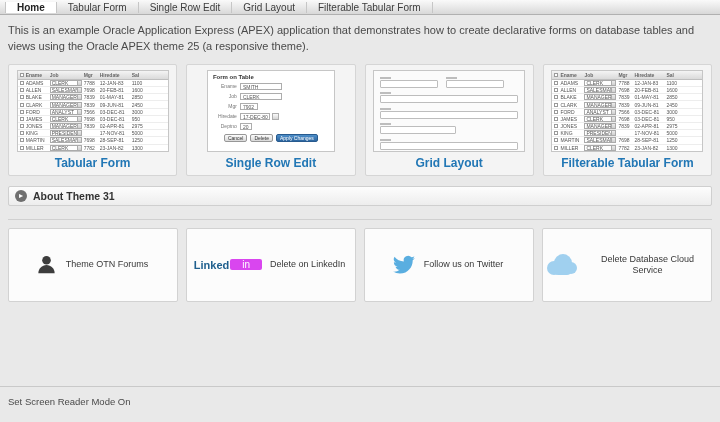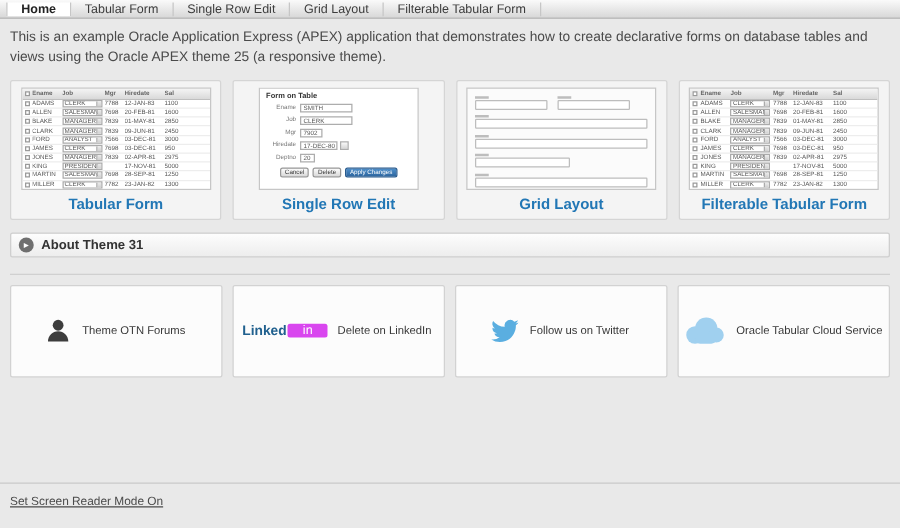--- a/index.html
+++ b/index.html
@@ -82,21 +82,21 @@
   .browser-frame{width:34px;height:24px;border:1px solid #8f8f8f;border-radius:2px;background:#fff;overflow:hidden}
   .browser-top{height:6px;background:linear-gradient(#efefef,#cfcfcf);border-bottom:1px solid #aaa;display:flex;align-items:center;padding:0 2px;gap:1px}
   .b-dot{width:2px;height:2px;border-radius:50%;background:#d9534f}
   .b-line{height:1px;background:#c9c9c9;margin:2px 3px 0}
   .apex-frame{width:40px;height:24px;border:1px solid #8e1913;border-radius:2px;background:linear-gradient(#e04a3a,#b32015);padding:4px 4px 0}
   .a-line{height:2px;background:rgba(255,255,255,.85);margin-bottom:2px;border-radius:1px}
   .a-line.short{width:60%}
 
   
   .footer{position:absolute;left:0;right:0;top:386px;border-top:1px solid #c9c9c9;padding:4px 8px 0}
-  .sr-link{font-size:9.5px;color:#4a4a4a;text-decoration:underline}
+  .sr-link{font-size:9.5px;color:#4a4a4a;}
   .version{font-size:9.5px;color:#666;margin-top:3px}
 </style>
 </head>
 <body>
 
 <div class="page">
 
 
   <nav class="tabs" id="tabs">
       <div class="tab active">Home</div>
@@ -423,21 +423,21 @@
 
       <div class="res-card">
         <span class="res-icon">
           <svg width="36" height="24" viewBox="0 0 36 24" fill="#a0d0ef">
               <circle cx="11" cy="15" r="7"></circle>
               <circle cx="20" cy="10" r="9"></circle>
               <circle cx="28" cy="15" r="6"></circle>
               <rect x="11" y="14" width="17" height="8" rx="4"></rect>
             </svg>
         </span>
-        <span class="res-label">Oracle Tabular Cloud Service</span>
+        <span class="res-label">Delete Database Cloud Service</span>
       </div>
 
 
 
     </div>
   </div>
 
   <footer class="footer">
     <a href="#" class="sr-link">Set Screen Reader Mode On</a>
   </footer>

